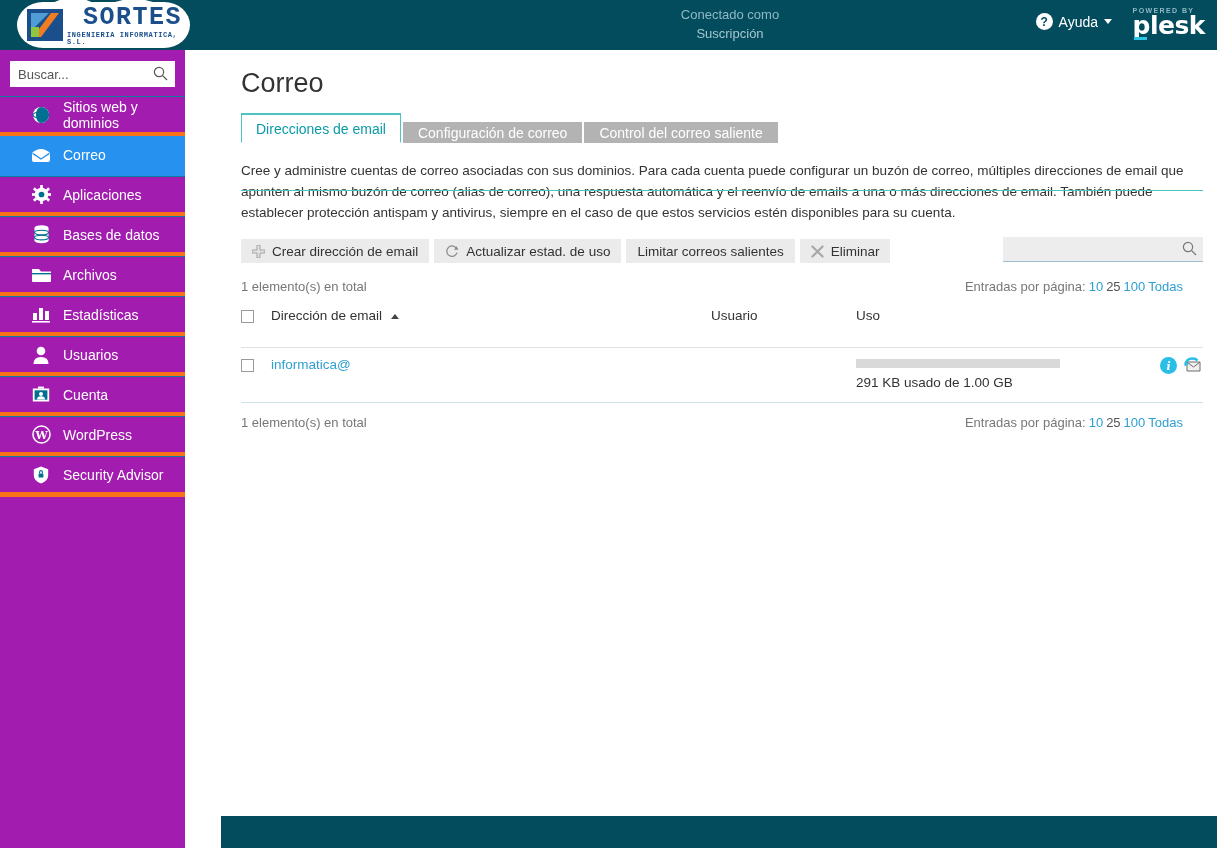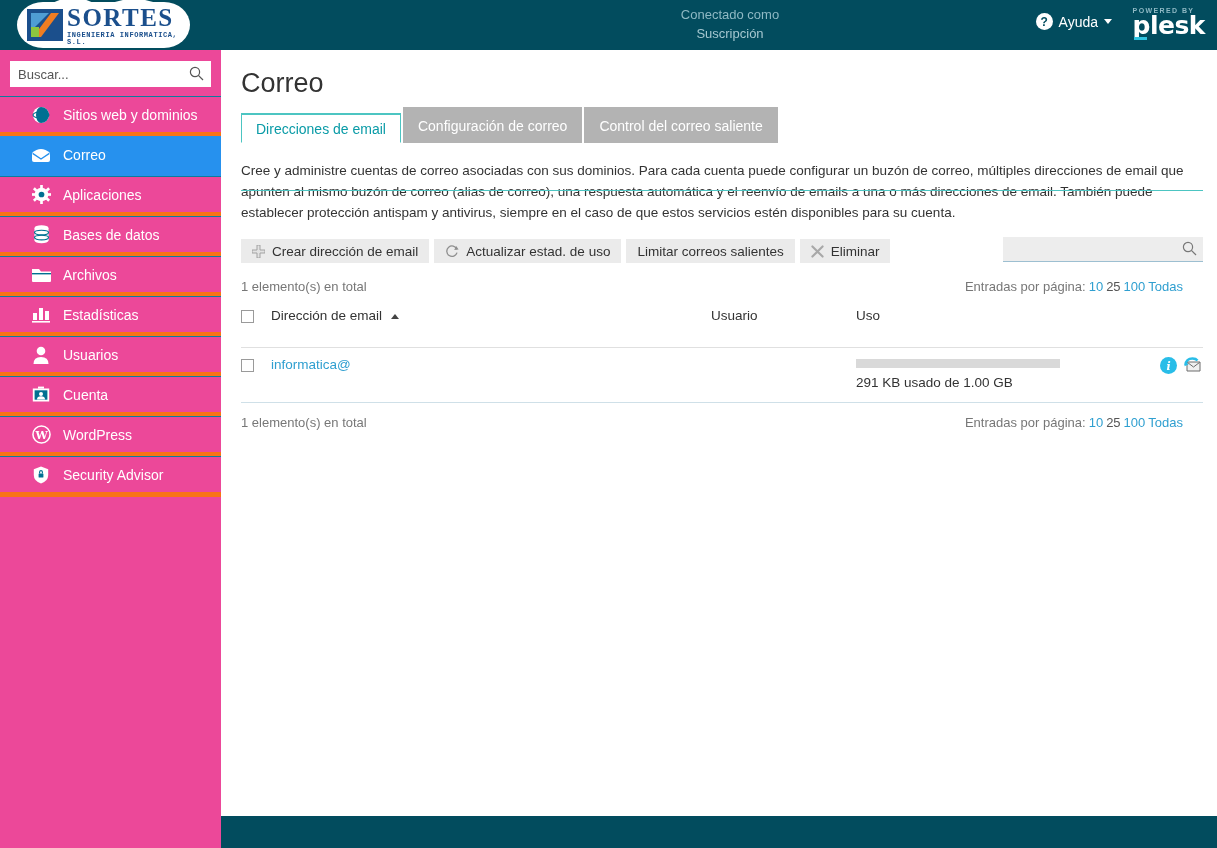--- a/index.html
+++ b/index.html
@@ -56,25 +56,26 @@
     width: 36px; height: 32px;
     margin-left: 2px;
     flex: 0 0 auto;
   }
   .logo-text-block {
     position: relative; z-index: 2;
     margin-left: 4px;
     line-height: 1;
   }
   .logo-name {
-    font-family: Liberation Serif, serif;
+    font-family: Liberation Mono, monospace;
     font-size: 25px; font-weight: bold;
     letter-spacing: 1.5px;
     color: #1b4f8c;
     display: block;
+    margin-left: 16px;
   }
   .logo-sub {
     font-family: Liberation Mono, monospace;
     font-size: 7px; font-weight: bold;
     letter-spacing: 0.6px;
     color: #1b4f8c;
     display: block;
     margin-top: 2px;
   }
 
@@ -127,22 +128,22 @@
     letter-spacing: -0.5px;
   }
   .plesk-underscore {
     position: absolute; left: 1px; bottom: -3px;
     width: 13px; height: 3px; background: #2ec3e0;
   }
 
   
   .sidebar {
     position: absolute; left: 0; top: 50px;
-    width: 221px; height: 798px;
-    background: #ec4899;
+    width: 185px; height: 798px;
+    background: #a21caf;
   }
   .search-box {
     position: relative;
     margin: 11px 10px 10px 10px;
     height: 26px;
     background: #ffffff;
     display: flex; align-items: center;
   }
   .search-box input {
     border: none; outline: none;
@@ -194,21 +195,21 @@
   }
 
   
   .tabs {
     position: relative;
     margin: 15px 0 0 20px;
     height: 29px;
     display: flex; align-items: flex-end;
   }
   .tab {
-    height: 36px;
+    height: 21px;
     padding: 0 14px;
     display: flex; align-items: center;
     font-size: 14px;
     background: #b3b3b3;
     color: #ffffff;
     margin-right: 2px;
     cursor: pointer;
     border: 1px solid transparent;
     border-bottom: none;
   }

